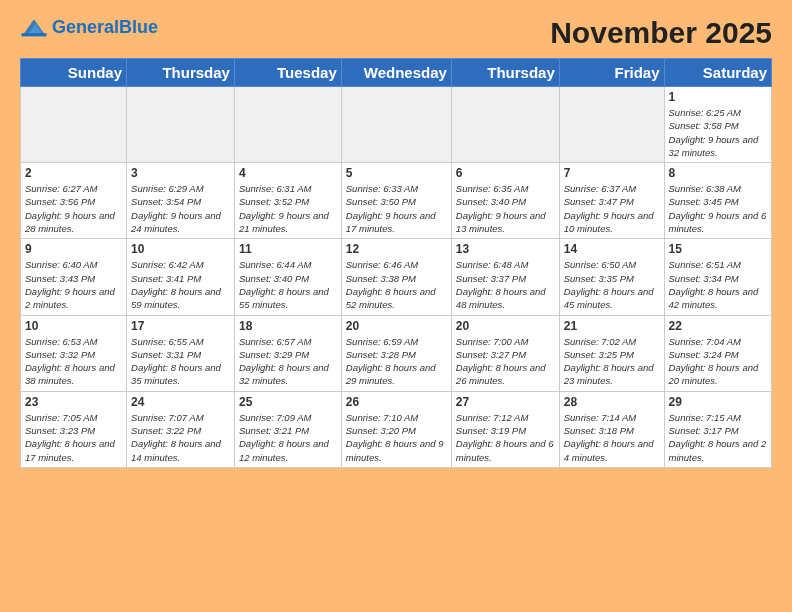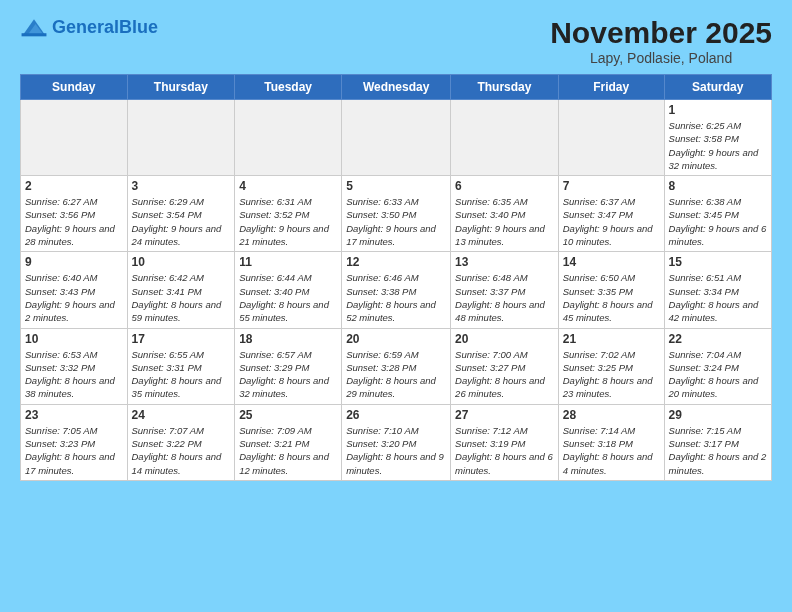--- a/index.html
+++ b/index.html
@@ -6,21 +6,21 @@
     body {
       font-family: Arial, sans-serif;
       background: #fff;
       width: 792px;
       height: 612px;
       overflow: hidden;
     }
     .page {
       width: 792px;
       height: 612px;
-      background: #7dd3fc;
+      background: #fdba74;
       padding: 16px 20px 10px 20px;
     }
     .header {
       display: flex;
       justify-content: space-between;
       align-items: flex-start;
       margin-bottom: 8px;
     }
     .logo {
       display: flex;
@@ -34,43 +34,43 @@
     }
     .logo-text span {
       color: #1a6fbf;
       font-weight: bold;
     }
     .logo-icon {
       width: 28px;
       height: 22px;
     }
     .title-block {
-      text-align: center;
+      text-align: left;
     }
     .month-title {
       font-size: 30px;
       font-weight: bold;
       color: #222;
     }
     .location {
       font-size: 14px;
       color: #444;
     }
     .calendar {
       width: 100%;
       border-collapse: collapse;
       border: 1px solid #ccc;
     }
     .calendar th {
       background: #2e6dbd;
       color: #fff;
-      font-size: 12px;
+      font-size: 15px;
       font-weight: bold;
       padding: 5px 4px;
-      text-align: center;
+      text-align: right;
       border: 1px solid #5588cc;
     }
     .calendar td {
       vertical-align: top;
       border: 1px solid #ccc;
       padding: 3px 4px;
       width: 113px;
       min-height: 70px;
       font-size: 10px;
       color: #333;
@@ -101,21 +101,20 @@
         <polygon points="4,24 18,4 32,24" fill="#1a6fbf" opacity="0.85"></polygon>
         <polygon points="10,24 20,10 30,24" fill="#4a9fe0" opacity="0.7"></polygon>
         <rect x="2" y="22" width="32" height="4" fill="#1a6fbf"></rect>
       </svg>
       <span class="logo-text">
         <span>General</span><span style="color:#1a6fbf;font-weight:bold;">Blue</span>
       </span>
     </div>
     <div class="title-block">
       <div class="month-title">November 2025</div>
-      <div class="location">Lapy, Podlasie, Poland</div>
     </div>
   </div>
 
   <table class="calendar">
     <thead>
       <tr>
       <th>Sunday</th>
           <th>Thursday</th>
           <th>Tuesday</th>
           <th>Wednesday</th>

